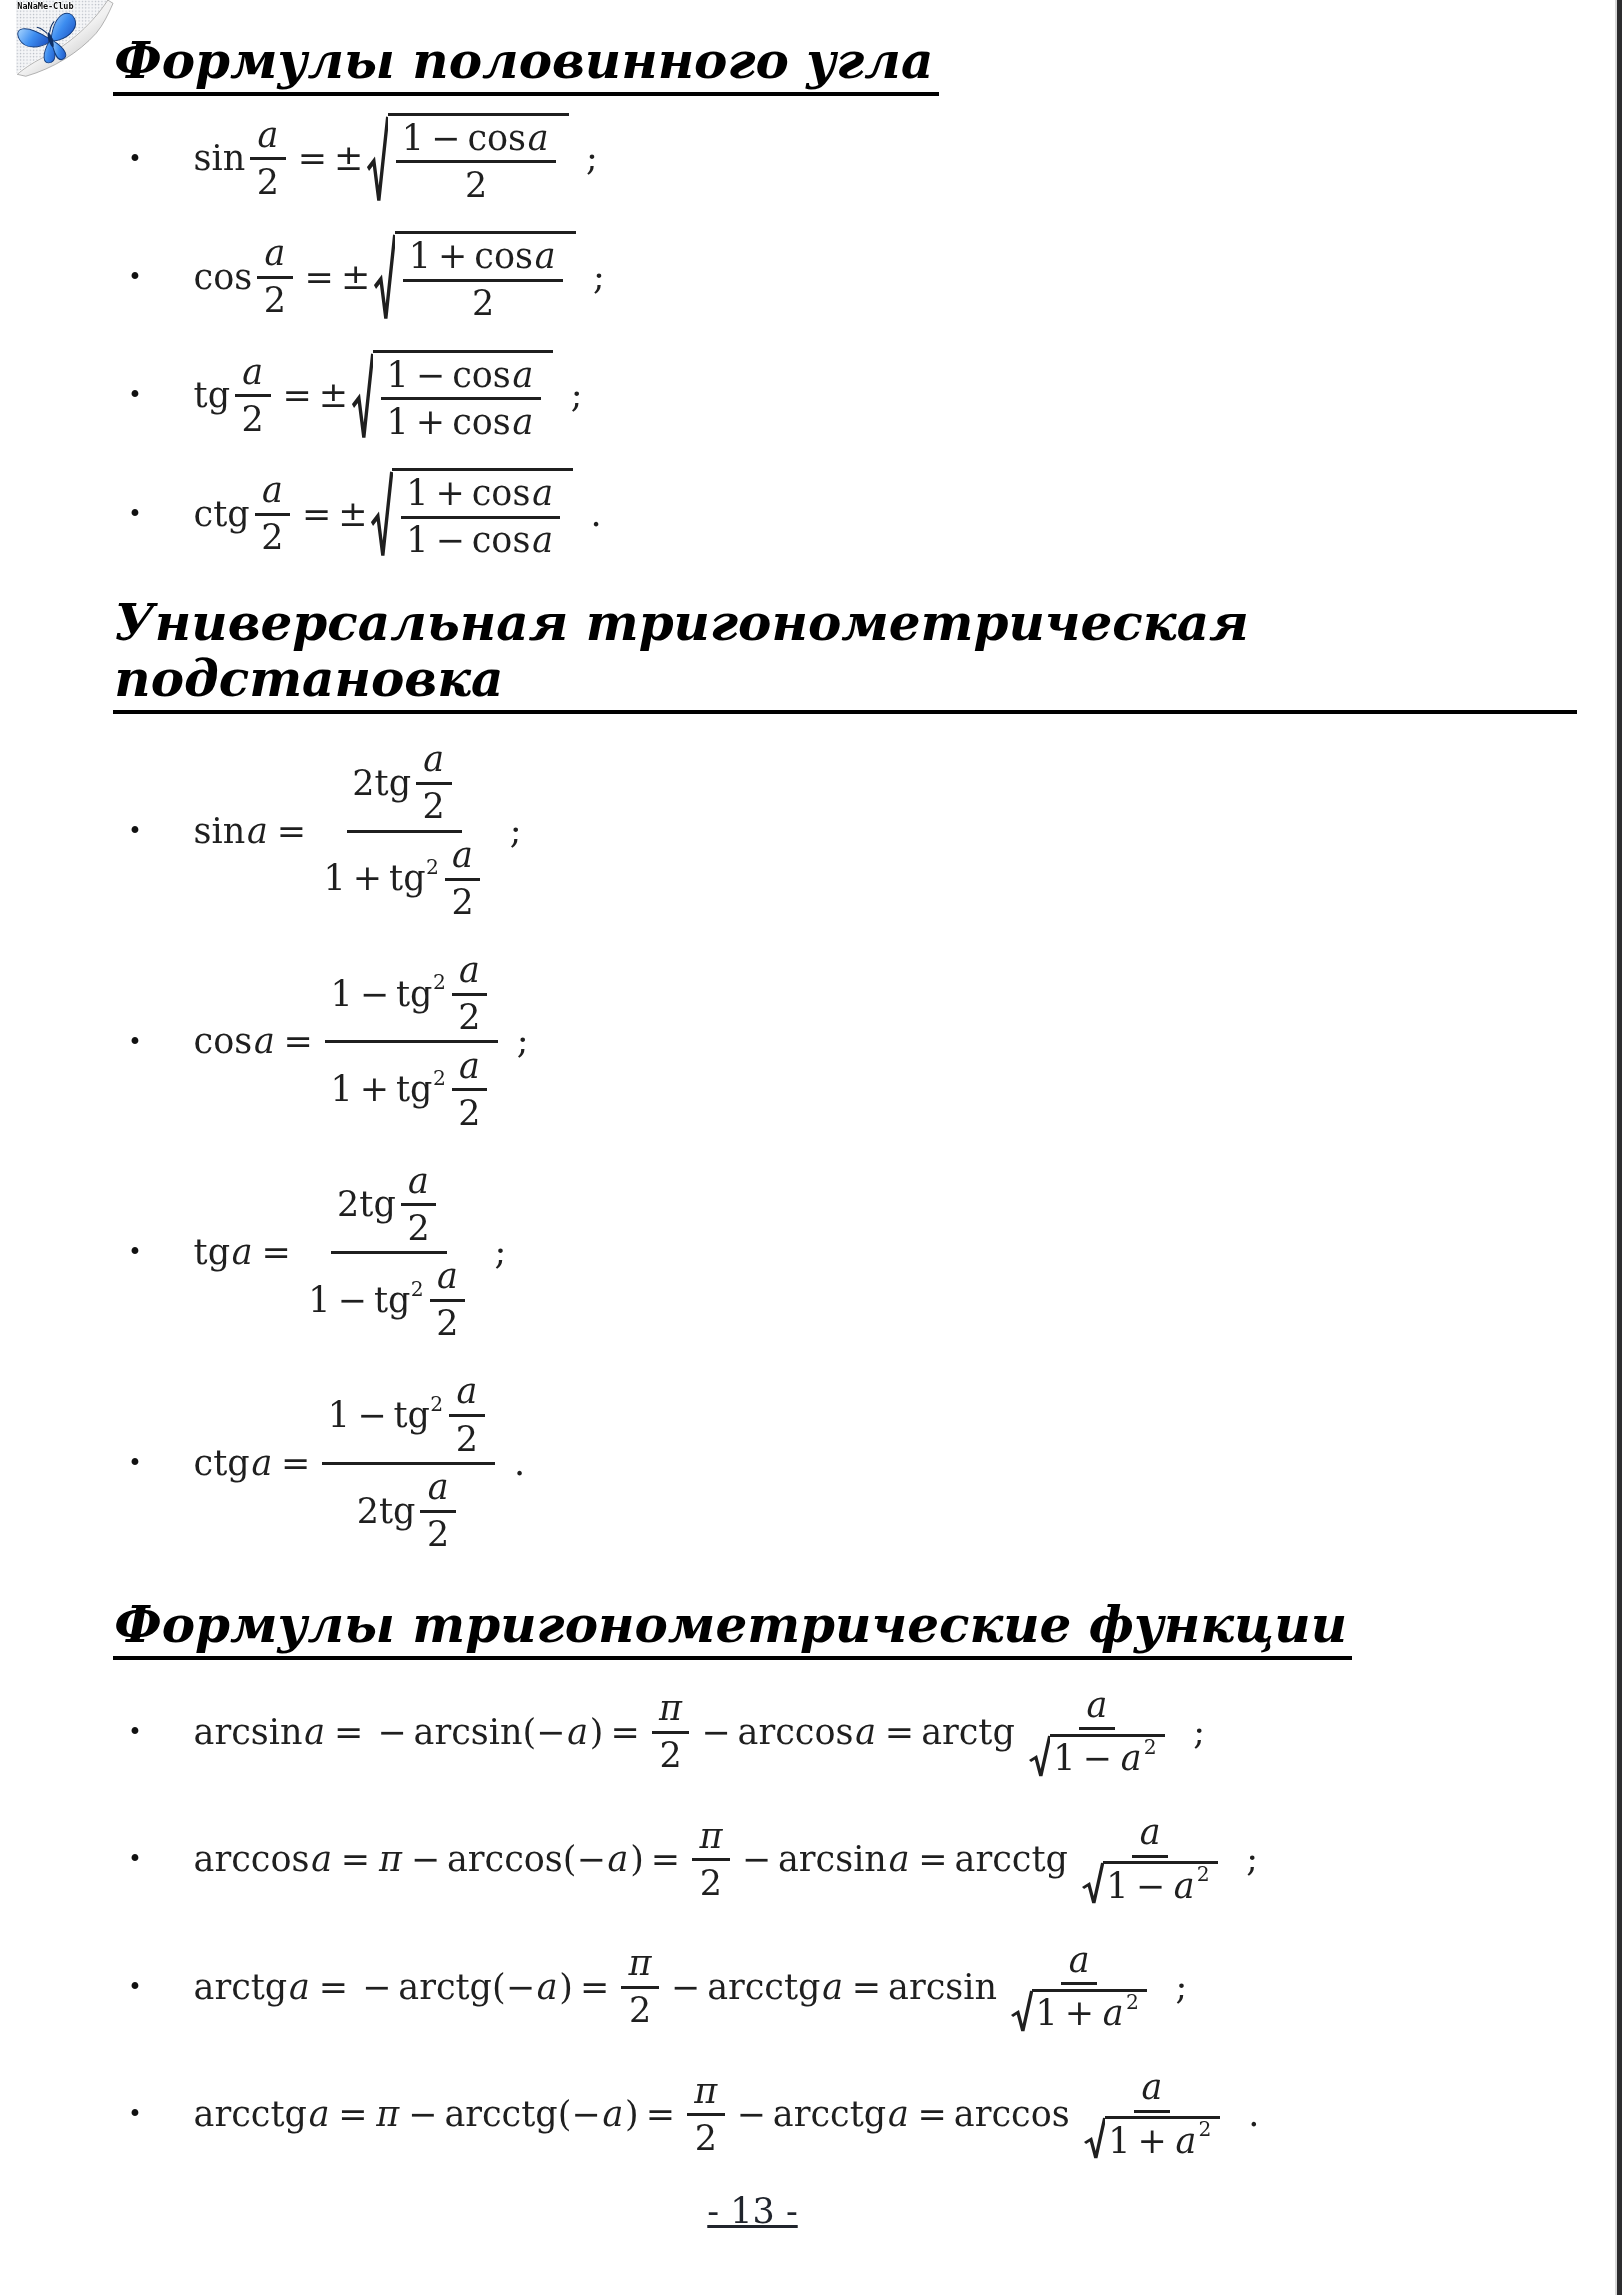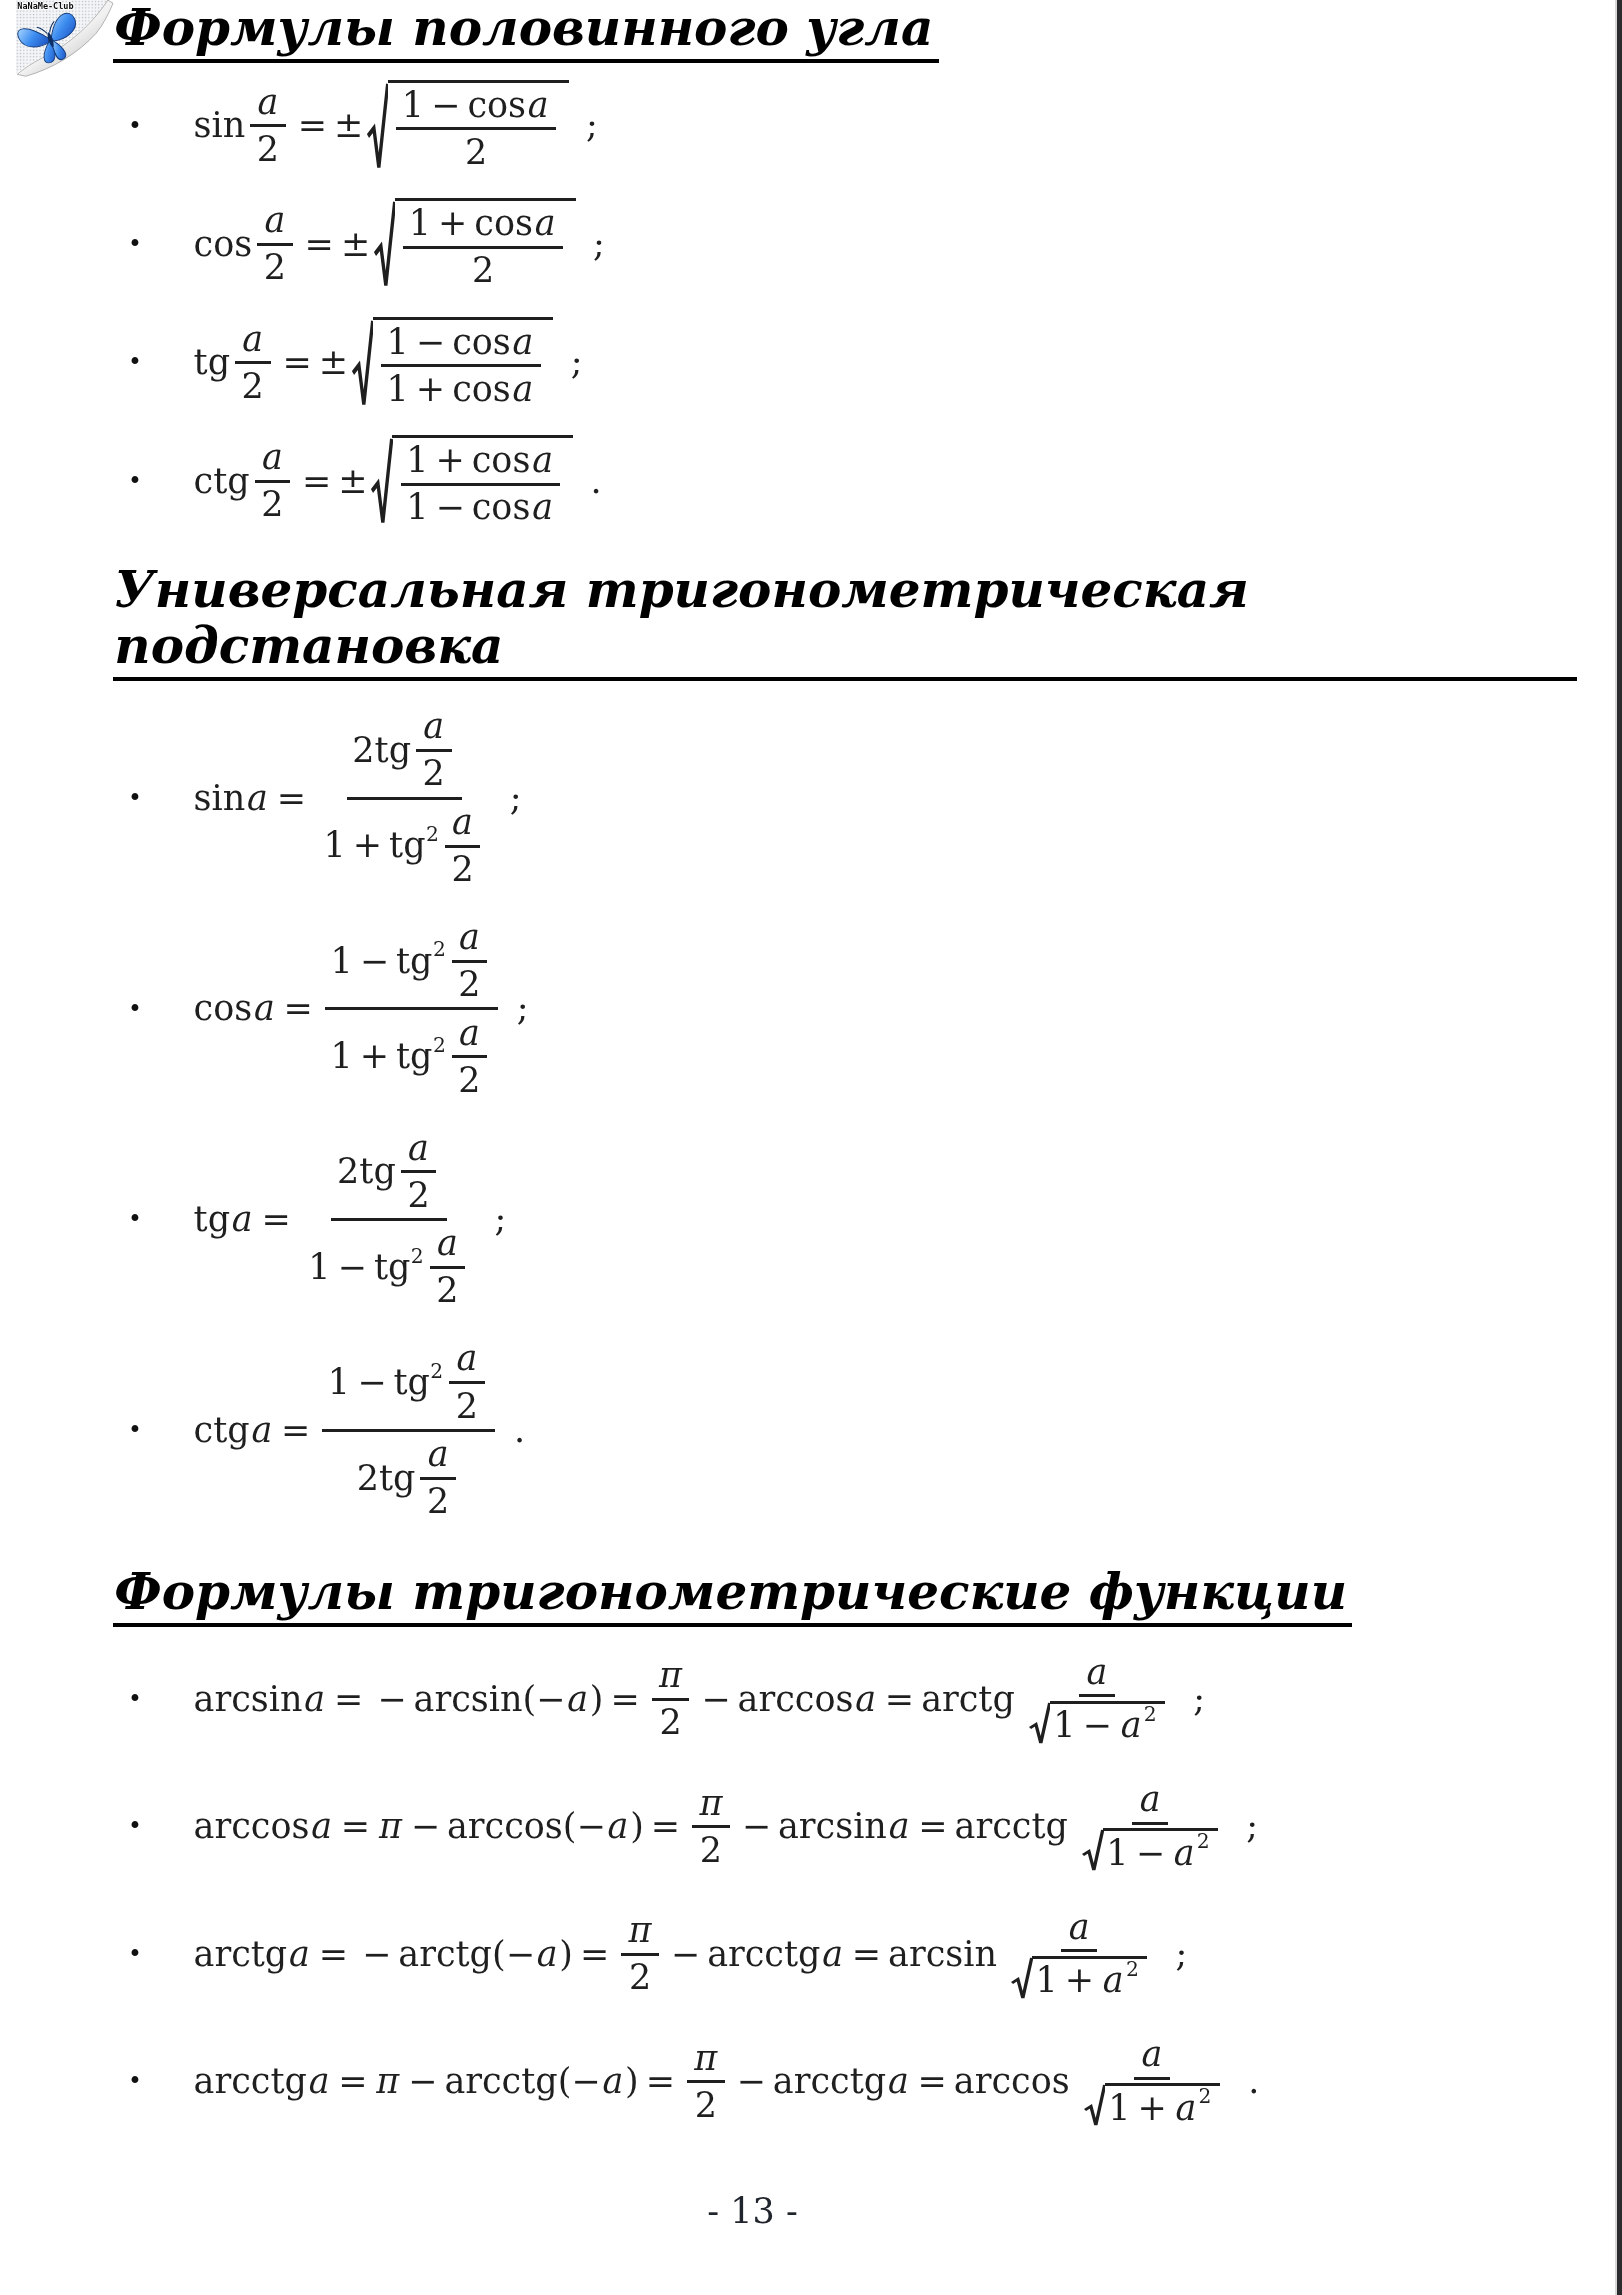--- a/index.html
+++ b/index.html
@@ -22,21 +22,21 @@
   }
   
   .content{position:absolute;left:0;top:0;width:1577px;}
   .head{margin:0 0 0 113px;}
   .head .head-inner{
     display:inline-block;
     font-family:"DejaVu Serif", serif;font-style:italic;font-weight:bold;
     font-size:50px;line-height:1.12;color:#000;
     border-bottom:4.6px solid #000;padding:0 5.2px 2.6px 1.3px;
   }
-  .sec-half .head{}
+  .sec-half .head{padding-top:33px;}
   .sec-univ .head{padding-top:34px;}
   .sec-inv  .head{padding-top:42px;}
   .formulas{list-style:none;margin:0;padding:0;display:flex;flex-direction:column;}
   .sec-half .formulas{margin-top:17px;gap:25px;}
   .sec-univ .formulas{margin-top:26px;gap:27.5px;}
   .sec-inv  .formulas{margin-top:26px;gap:34px;}
   .frow{display:flex;align-items:center;padding-left:128px;}
   .bullet{flex:none;width:23.6px;font-size:23.6px;line-height:1;margin-right:42px;color:#111;}
   
   .math{font-size:35px;line-height:1.08;display:inline-flex;align-items:center;flex-wrap:nowrap;}
@@ -47,21 +47,21 @@
   .math .mf{display:inline-flex;flex-direction:column;align-items:center;vertical-align:middle;margin:0 .14em;}
   .math .mf > .mn{display:inline-flex;align-items:center;padding:.02em .16em .08em;border-bottom:3.3px solid currentColor;}
   .math .mf > .md{display:inline-flex;align-items:center;padding:.1em .16em .02em;}
   .math .mq{position:relative;display:inline-flex;padding-left:.6em;margin:0 .1em;}
   .math .mq > .rad{position:absolute;left:0;top:0;width:.62em;height:100%;color:inherit;}
   .math .mq > .mqb{display:inline-flex;align-items:center;border-top:3.3px solid currentColor;padding:.1em .22em .02em .1em;}
   .math .msup{font-size:.58em;position:relative;top:-.55em;margin:0 .05em 0 .02em;}
   
   .pageno{
     position:absolute;left:0;top:2191px;width:1505px;text-align:center;
-    font-size:35px;color:#20242c;
+    font-size:35px;color:#20242c;text-decoration:underline;
   }
 </style>
 </head>
 <body>
 
 <div class="logo">
   <svg class="curl-svg" width="99" height="77" viewBox="0 0 152 118">
     <defs>
       <pattern id="dots" width="5" height="5" patternUnits="userSpaceOnUse">
         <rect width="5" height="5" fill="#f4f5f7"></rect>

